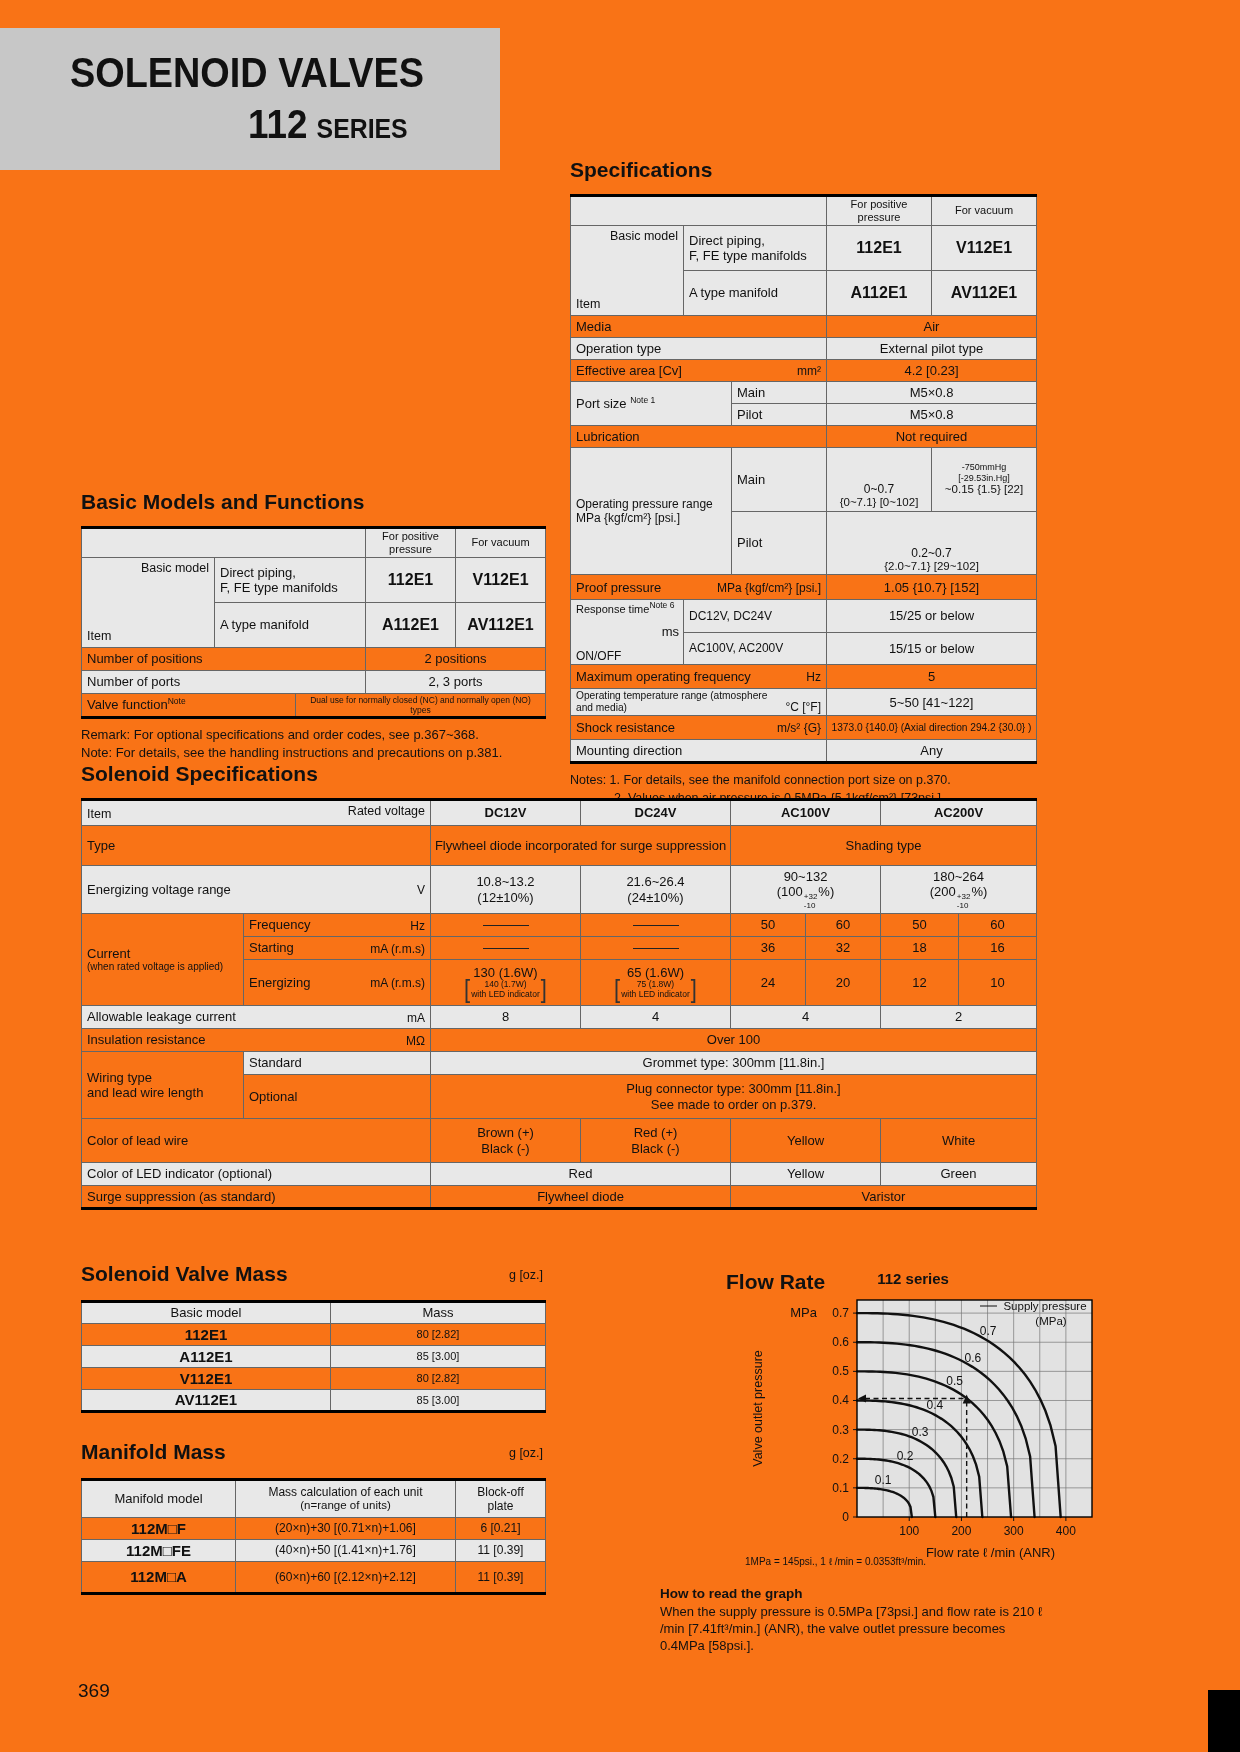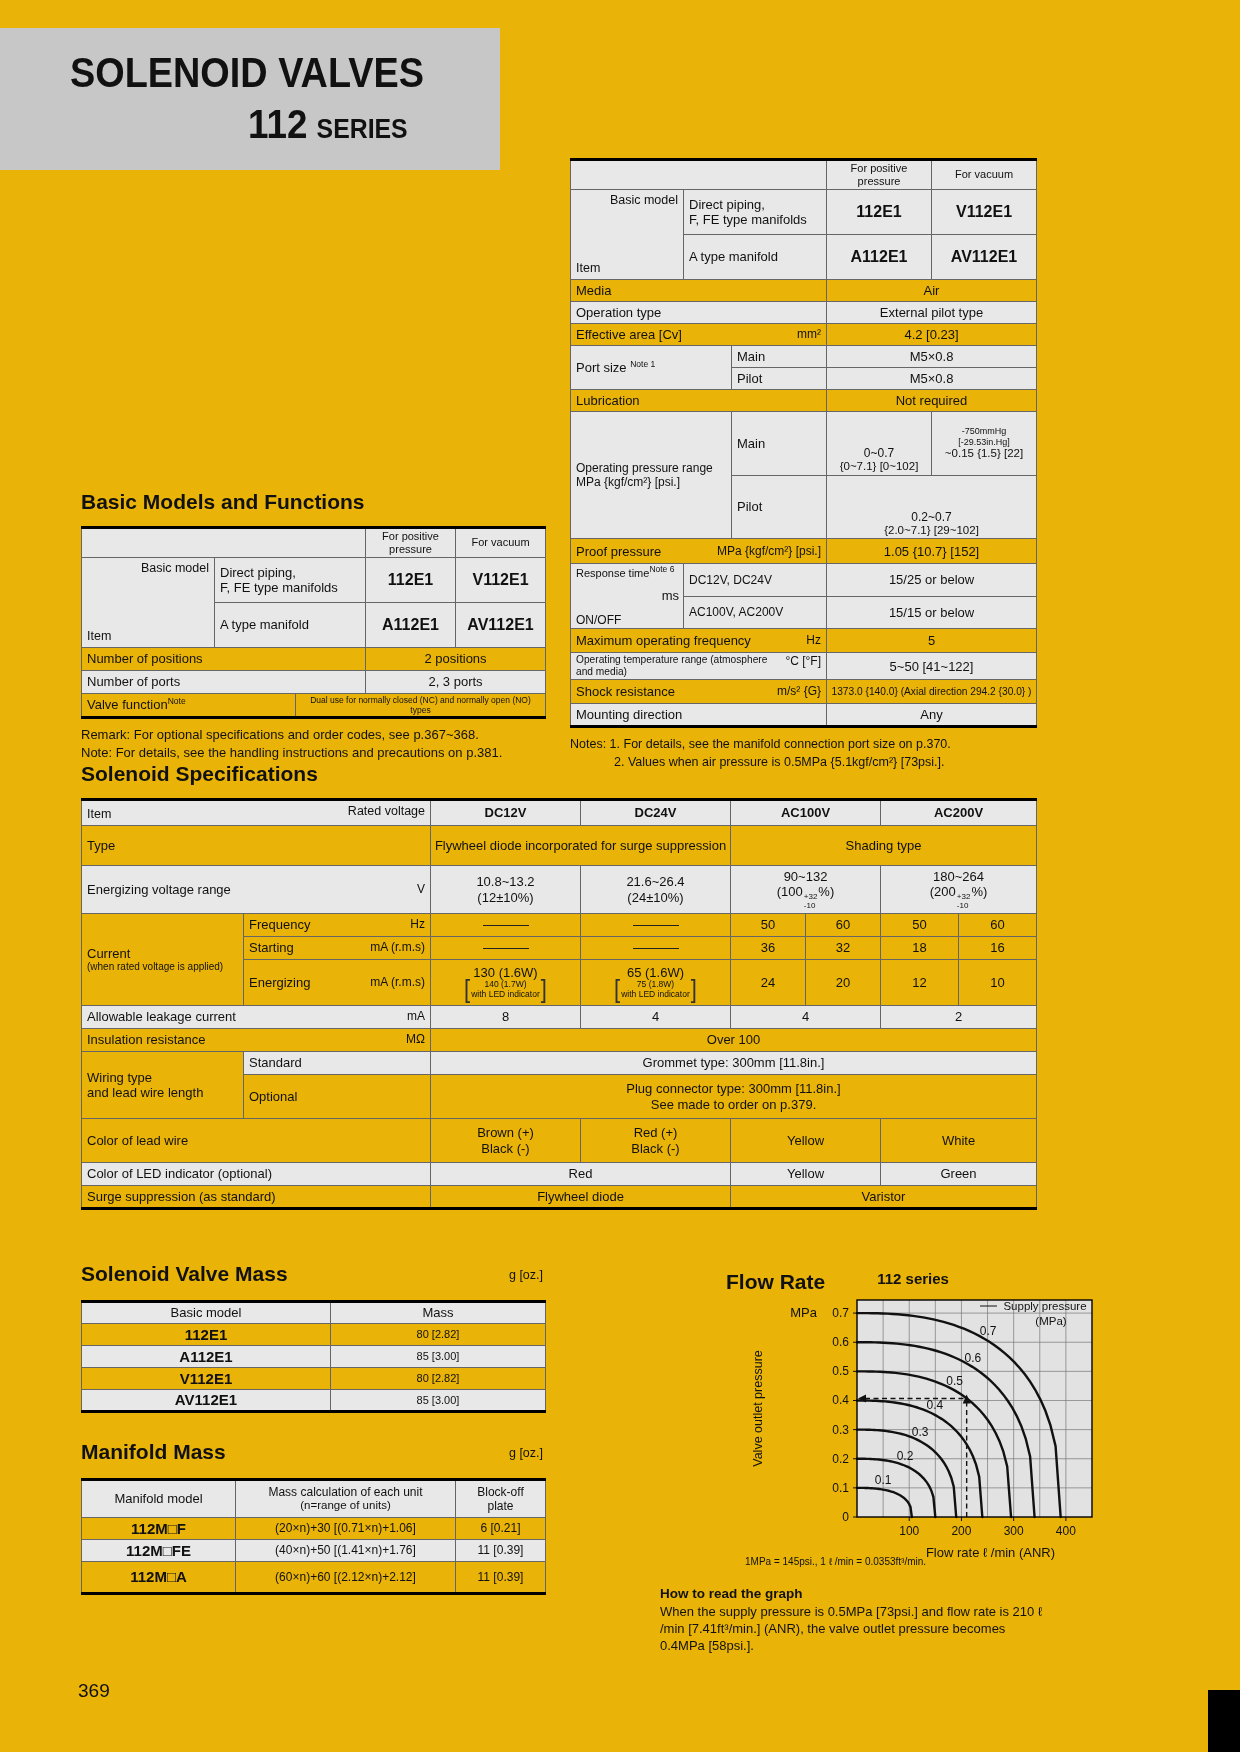--- a/index.html
+++ b/index.html
@@ -1,16 +1,16 @@
 <!DOCTYPE html>
 <html><head>
 <meta charset="utf-8">
 <style>
   html,body{margin:0;padding:0;background:#888;}
-  .page{position:relative;width:1240px;height:1752px;background:#eab308;
+  .page{position:relative;width:1240px;height:1752px;background:#f97316;
         font-family:"Liberation Sans","DejaVu Sans",sans-serif;color:#111;margin:0 auto;overflow:hidden;}
   
   .banner{position:absolute;left:0;top:28px;width:500px;height:142px;background:#c7c7c7;}
   .banner-title{position:absolute;left:70px;top:20px;font-size:43px;font-weight:bold;letter-spacing:0px;transform:scaleX(.88);transform-origin:left;white-space:nowrap;}
   .banner-series{position:absolute;left:248px;top:74px;display:flex;align-items:baseline;gap:10px;transform:scaleX(.92);transform-origin:left;}
   .banner-series .num{font-size:40px;font-weight:bold;}
   .banner-series .word{font-size:27px;font-weight:bold;}
   
   .h2{font-size:21px;font-weight:bold;margin:0 0 12px 0;}
   .unit-right{position:absolute;right:2px;top:6px;font-size:12.5px;}
@@ -23,21 +23,21 @@
   .hsep td{border-bottom:2.5px solid #000;}
   td.hsep{border-bottom:2.5px solid #000;}
   .model{font-weight:bold;font-size:16px;}
   .model2{font-weight:bold;font-size:15px;}
   .sm{font-size:11px;}
   .s12{font-size:12px;margin-top:33px;}
   .s11{font-size:11.5px;}
   .s10{font-size:10.2px;}
   .xs{font-size:8.5px;line-height:1.15;}
   .pre{white-space:pre-line;}
-  .fx{display:flex;justify-content:space-between;align-items:flex-start;width:100%;}
+  .fx{display:flex;justify-content:space-between;align-items:flex-end;width:100%;}
   .fx .u{font-size:12px;padding-right:2px;white-space:nowrap;}
   
   .diag{position:relative;background-image:linear-gradient(to bottom right,transparent calc(50% - .7px),#333 calc(50% - .7px),#333 calc(50% + .7px),transparent calc(50% + .7px));}
   .diag .tr{position:absolute;top:3px;right:5px;font-size:12.5px;}
   .diag .bl{position:absolute;bottom:3px;left:5px;font-size:12.5px;}
   
   .dash{display:inline-block;width:46px;border-top:1.6px solid #222;vertical-align:middle;}
   
   .stack{display:inline-flex;flex-direction:column;font-size:8px;line-height:1.05;vertical-align:-3px;margin:0 1px;text-align:left;}
   
@@ -65,20 +65,21 @@
 
   <div class="banner">
     <div class="banner-title">SOLENOID VALVES</div>
     <div class="banner-series">
       <span class="num">112</span>
       <span class="word">SERIES</span>
     </div>
   </div>
 
   <div class="blk" style="left:570px;top:158px;width:466px;">
+    <div class="h2">Specifications</div>
     <table class="t" style="width:466px;">
       <colgroup>
           <col style="width:113px">
           <col style="width:48px">
           <col style="width:95px">
           <col style="width:105px">
           <col style="width:105px">
         </colgroup>
       <tbody>
           <tr class="g" style="height:22px">

